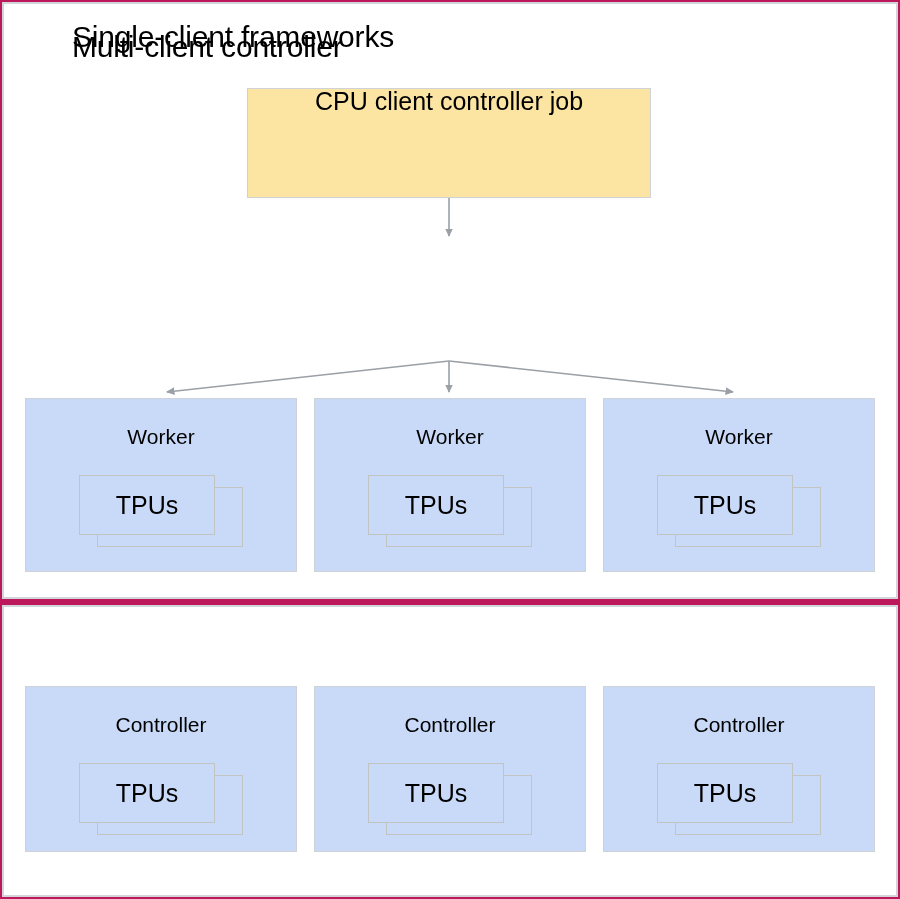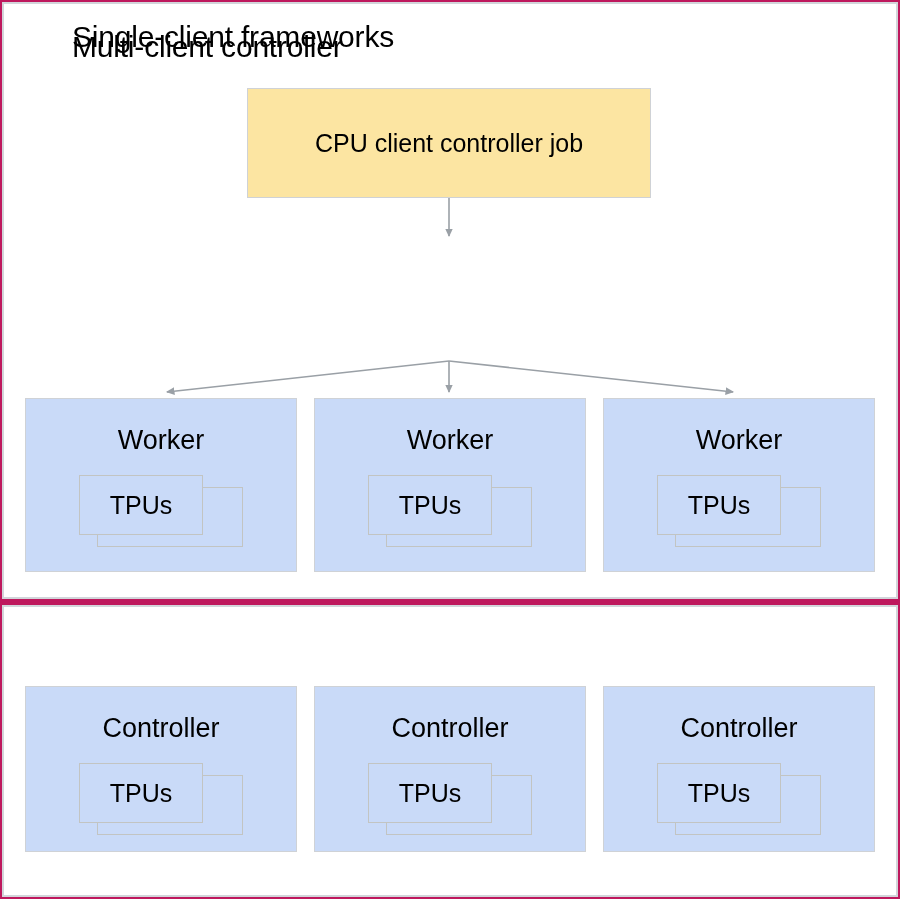--- a/index.html
+++ b/index.html
@@ -50,21 +50,20 @@
   }
   #title-single { top: 20px; }
   #title-multi  { top: 30px; }
 
   
   .node {
     position: absolute;
     box-sizing: border-box;
     border: 1.5px solid #cfd2d6;
     display: flex;
-    align-items: center;
     justify-content: center;
   }
   .node-yellow { background: #fce5a2; }
 
   .node-label {
     font-size: 25px;
     color: #000000;
     line-height: 1;
     white-space: nowrap;
   }
@@ -79,21 +78,21 @@
     box-sizing: border-box;
     background: #c9daf8;
     border: 1.5px solid #cfd2d6;
   }
   .unit-title {
     position: absolute;
     top: 26px;
     left: 0;
     right: 0;
     text-align: center;
-    font-size: 27px;
+    font-size: 21px;
     color: #000000;
     white-space: nowrap;
   }
 
   
   .tpu-stack {
     position: absolute;
     left: 50%;
     transform: translateX(-50%);
     top: 76px;
@@ -107,21 +106,21 @@
     width: 146px;
     height: 60px;
     box-sizing: border-box;
     background: #c9daf8;
     border: 1.5px solid #c2c4c2;
   }
   .tpu-card-front {
     position: absolute;
     left: 0;
     top: 0;
-    width: 124px;
+    width: 136px;
     height: 60px;
     box-sizing: border-box;
     background: #c9daf8;
     border: 1.5px solid #c2c4c2;
     display: flex;
     align-items: center;
     justify-content: center;
   }
   .tpu-label {
     font-size: 25px;

